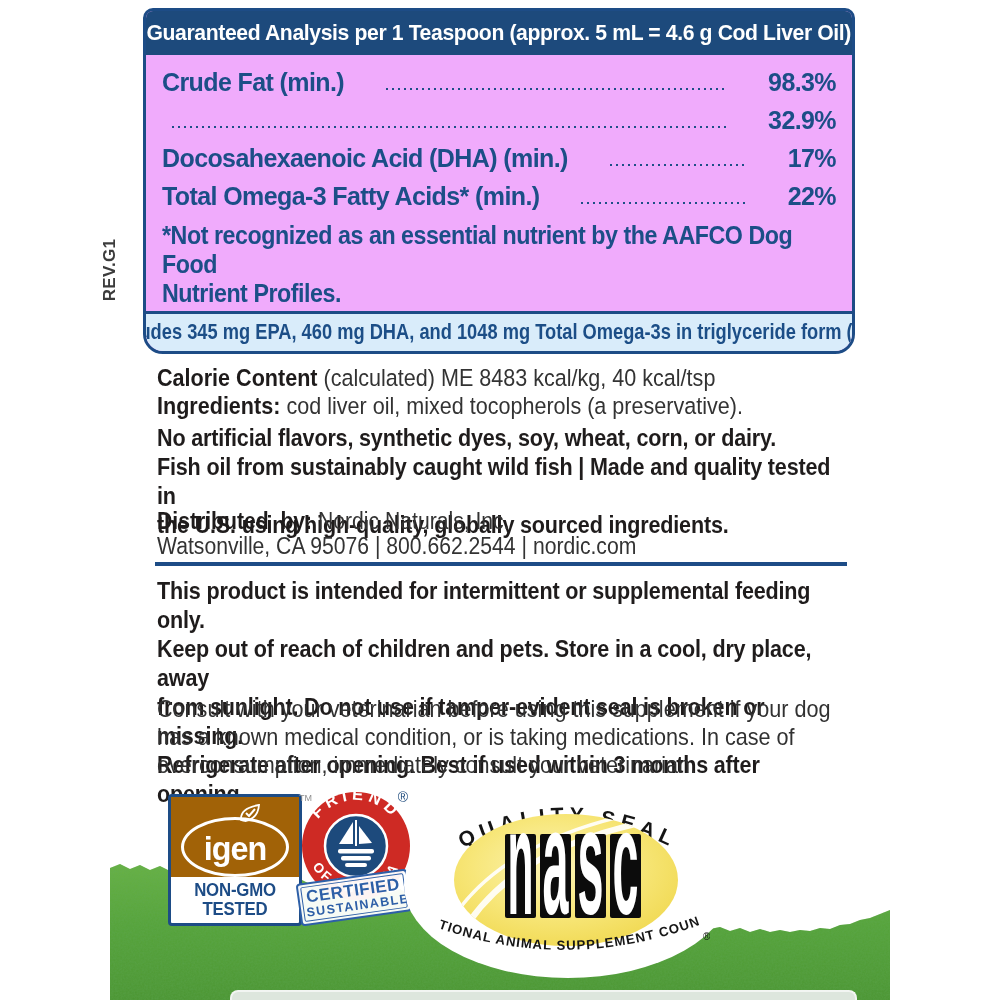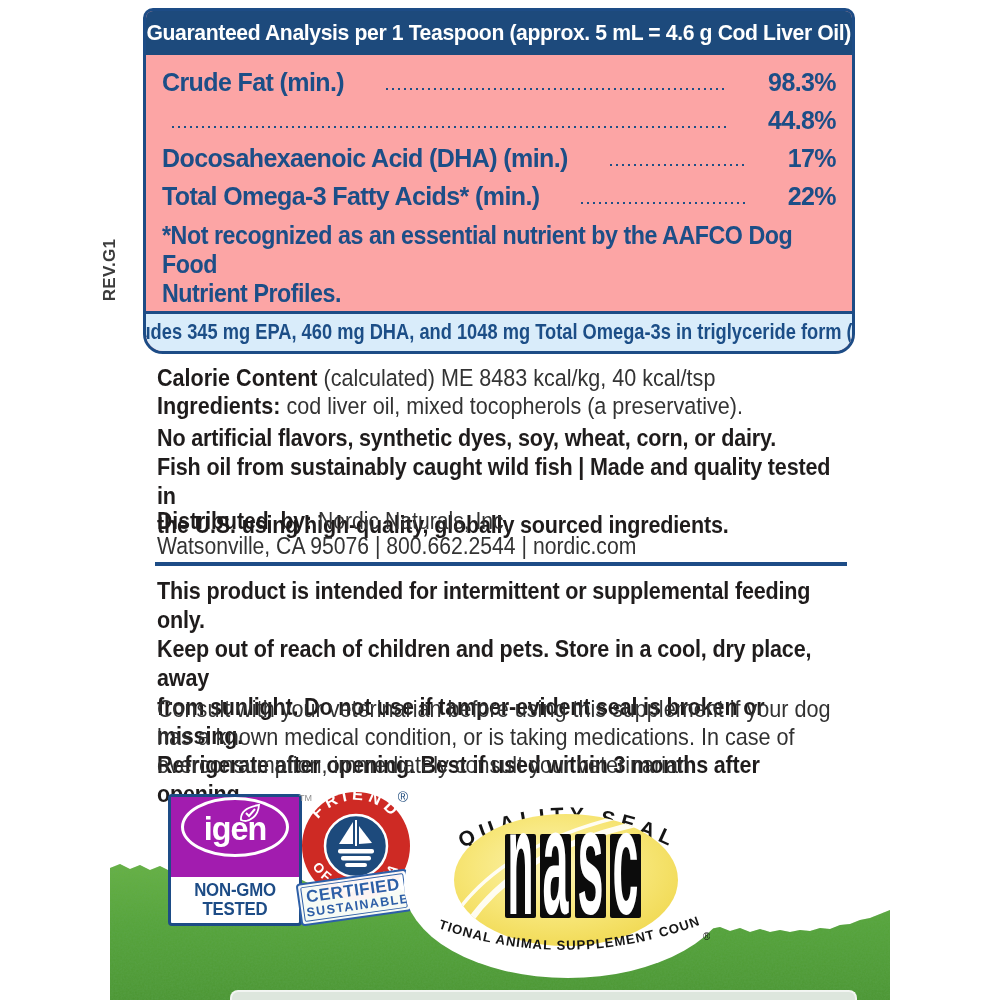--- a/index.html
+++ b/index.html
@@ -2,21 +2,21 @@
 <html><head>
 <meta charset="utf-8">
 <style>
   html,body{margin:0;padding:0;background:#fff;}
   #label{position:relative;width:1000px;height:1000px;background:#fff;overflow:hidden;
          font-family:"Liberation Sans",sans-serif;}
   .abs{position:absolute;}
 
   
   #ga-panel{left:143px;top:8px;width:712px;height:346px;border:3px solid #1d4c86;
-            border-radius:10px 10px 20px 20px;box-sizing:border-box;background:#fca5a5;overflow:hidden;}
+            border-radius:10px 10px 20px 20px;box-sizing:border-box;background:#f0abfc;overflow:hidden;}
   #ga-header{height:44px;background:#1d4a7c;display:flex;align-items:center;justify-content:center;}
   #ga-header span{color:#fff;font-weight:bold;font-size:22.5px;white-space:nowrap;
                   display:inline-block;transform:scaleX(0.94);letter-spacing:-0.4px;}
   #ga-rows{padding:8px 16px 0 16px;}
   .ga-row{display:flex;align-items:center;height:38px;color:#1c4e87;font-weight:bold;
           font-size:25px;letter-spacing:-0.6px;gap:32px;}
   .ga-row .leader{flex:1;height:2.6px;margin:14px 10px 0 10px;
      background:repeating-linear-gradient(90deg,#1d4f86 0 2.4px,transparent 2.4px 6px);}
   .ga-row .val{white-space:nowrap;}
   #ga-footnote{margin:6px 0 0 16px;color:#1c4e87;font-weight:bold;font-size:25px;
@@ -44,22 +44,22 @@
   #divider{left:155px;top:562px;width:692px;height:3.5px;background:#1d4c86;}
 
   
   #grass{left:110px;top:858px;}
   #bottom-strip{left:230px;top:990px;width:627px;height:12px;background:#dde6dd;
                 border:2px solid #f2f5f2;border-bottom:none;border-radius:8px 8px 0 0;box-sizing:border-box;}
 
   
   #igen{left:168px;top:794px;width:134px;height:132px;border:3px solid #1d4c86;border-radius:4px;
         box-sizing:border-box;background:#fff;}
-  #igen-top{position:absolute;left:0;top:0;right:0;height:80px;background:#a21caf;
-            display:flex;align-items:flex-start;justify-content:center;}
+  #igen-top{position:absolute;left:0;top:0;right:0;height:80px;background:#a16207;
+            display:flex;align-items:flex-end;justify-content:center;}
   #igen-oval{width:102px;height:54px;border:3px solid #fff;border-radius:50%;
              display:flex;align-items:center;justify-content:center;}
   #igen-oval span{color:#fff;font-weight:bold;font-size:34px;letter-spacing:-1px;margin-top:2px;
                   transform:scaleX(0.95);}
   #igen-leaf{position:absolute;left:67px;top:6px;}
   #igen-text{position:absolute;left:0;right:0;top:84px;text-align:center;color:#1d4c86;
              font-weight:bold;font-size:17.5px;line-height:19px;letter-spacing:-0.2px;
              transform:scaleX(0.96);}
   #igen-tm{position:absolute;top:-4px;right:-13px;font-size:9px;color:#8f8f8f;font-weight:normal;}
 
@@ -108,21 +108,21 @@
       <span>Guaranteed Analysis per 1 Teaspoon (approx. 5 mL = 4.6 g Cod Liver Oil)</span>
     </div>
     <div id="ga-rows">
       <div class="ga-row">
         <span>Crude Fat (min.)</span>
         <span class="leader"></span>
         <span class="val">98.3%</span>
       </div>
       <div class="ga-row">
         <span class="leader"></span>
-        <span class="val">44.8%</span>
+        <span class="val">32.9%</span>
       </div>
       <div class="ga-row">
         <span>Docosahexaenoic Acid (DHA) (min.)</span>
         <span class="leader"></span>
         <span class="val">17%</span>
       </div>
       <div class="ga-row">
         <span>Total Omega-3 Fatty Acids* (min.)</span>
         <span class="leader"></span>
         <span class="val">22%</span>

